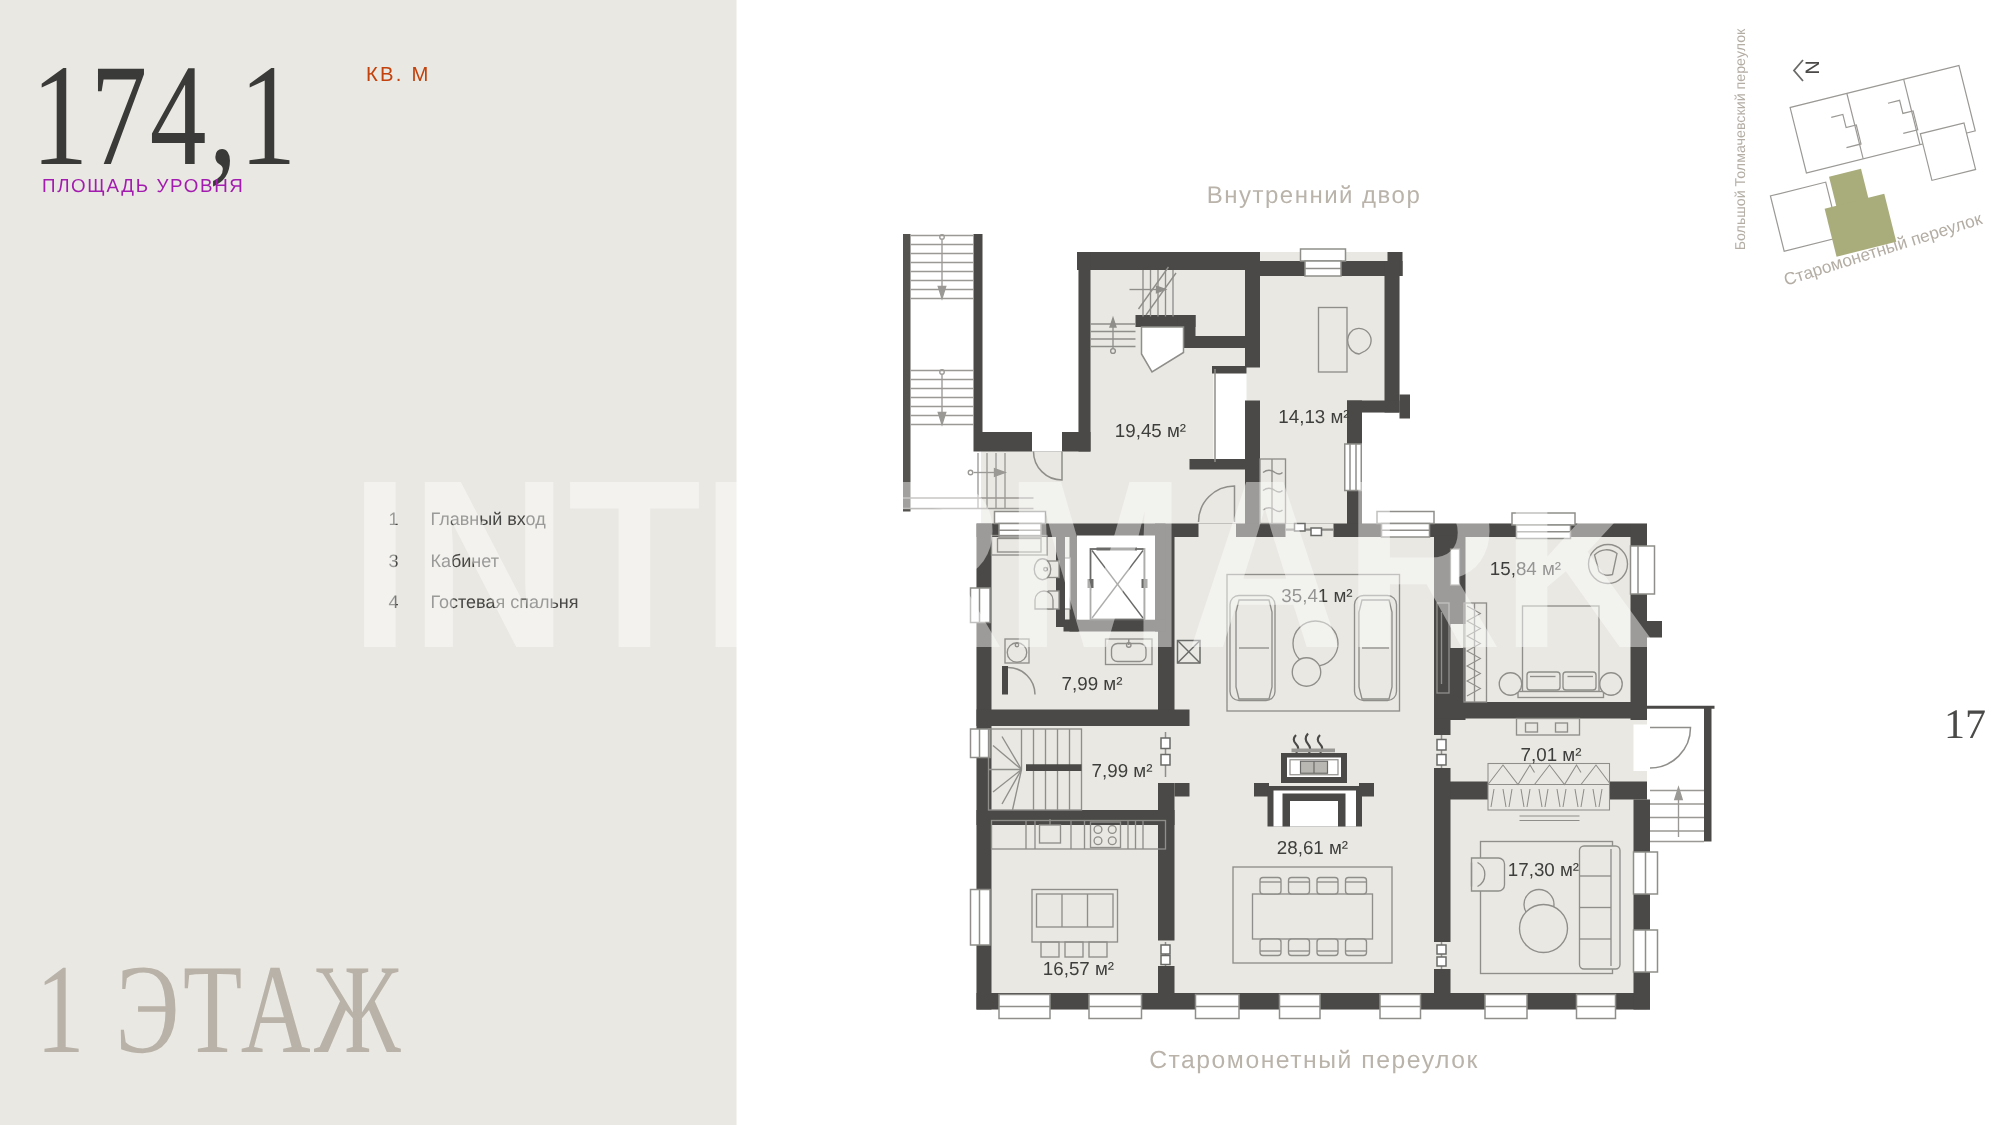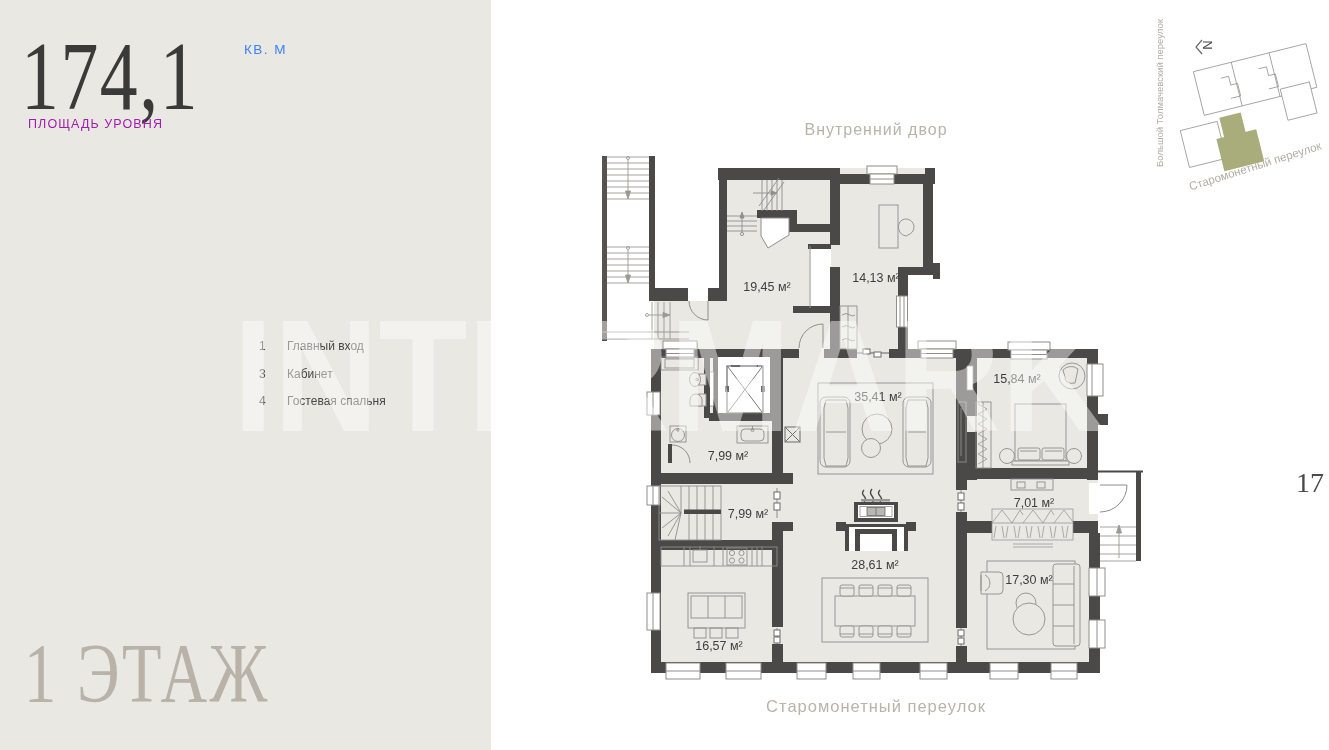--- a/index.html
+++ b/index.html
@@ -6,21 +6,21 @@
   body{width:1329px;height:750px;position:relative;overflow:hidden;background:#ffffff;font-family:"Liberation Sans",sans-serif}
   .abs{position:absolute}
 </style>
 </head>
 <body>
 
 <div class="abs" style="left:0;top:0;width:491px;height:750px;background:#eae8e2"></div>
 
 <div class="abs" style="left:21px;top:21px;font-family:'Liberation Serif',serif;font-size:97px;color:#3a3a38;letter-spacing:2px;transform:scaleX(0.78);transform-origin:left top">174,1</div>
 
-<div class="abs" style="left:244px;top:42px;font-size:13.5px;color:#3b82f6;letter-spacing:1.5px">КВ. М</div>
+<div class="abs" style="left:244px;top:42px;font-size:13.5px;color:#c2410c;letter-spacing:1.5px">КВ. М</div>
 
 <div class="abs" style="left:28px;top:117px;font-size:12.5px;color:#a21caf;letter-spacing:1.1px">ПЛОЩАДЬ УРОВНЯ</div>
 
 <div class="abs" style="left:259px;top:339px;font-size:12px;color:#474745">
   <div style="height:27.6px"><span style="display:inline-block;width:28px">1</span>Главный вход</div>
   <div style="height:27.6px"><span style="display:inline-block;width:28px">3</span>Кабинет</div>
   <div style="height:27.6px"><span style="display:inline-block;width:28px">4</span>Гостевая спальня</div>
 </div>
 
 <div class="abs" style="left:24px;top:624px;font-family:'Liberation Serif',serif;font-size:85px;color:#b8b2a8;letter-spacing:3px;transform:scaleX(0.76);transform-origin:left top">1 ЭТАЖ</div>

